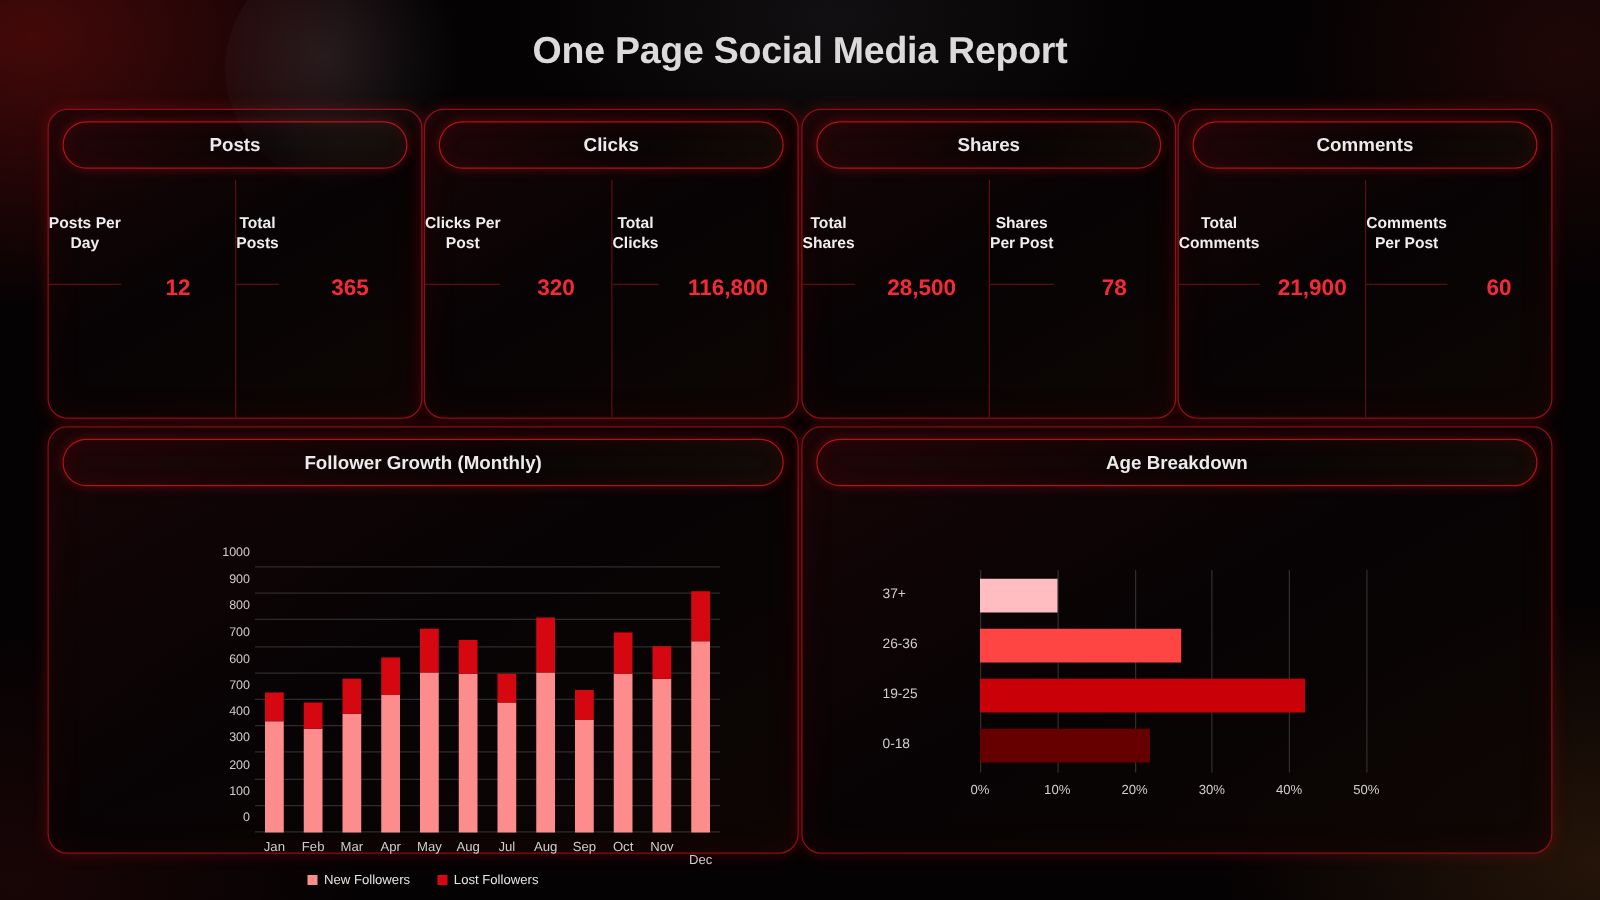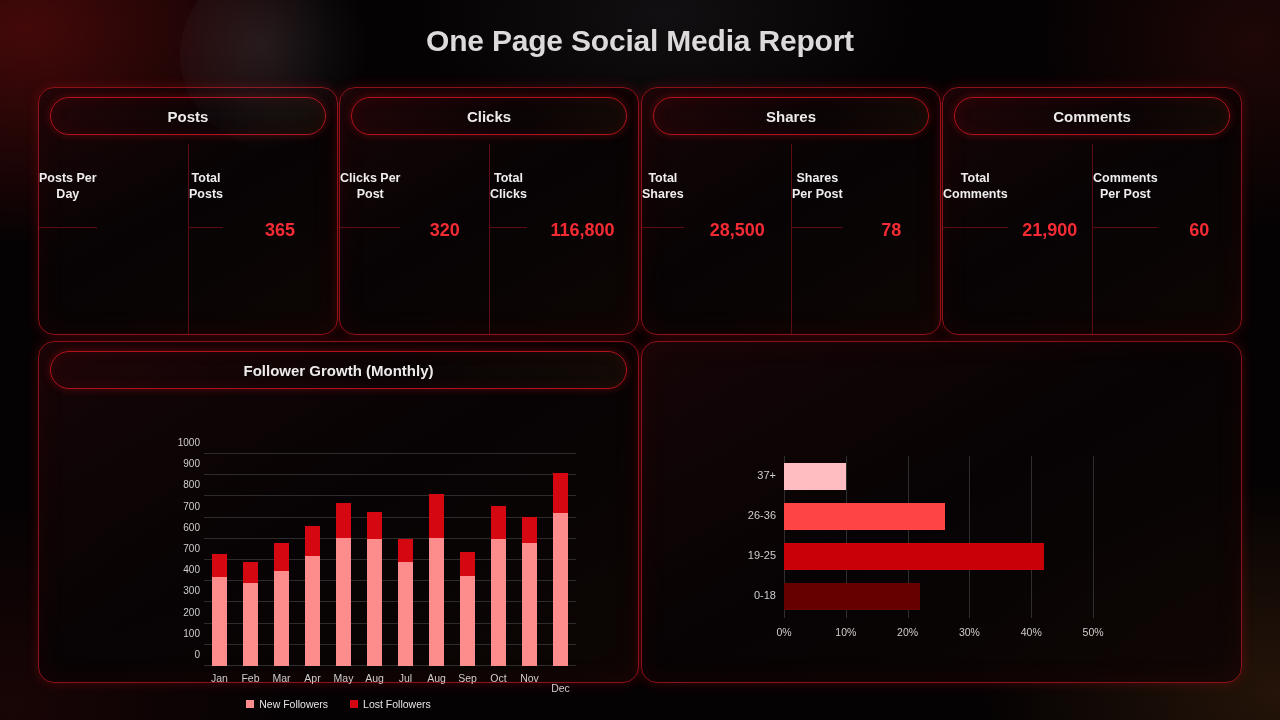--- a/index.html
+++ b/index.html
@@ -96,41 +96,42 @@
     font-size:10.5px; color:#e6e4e4;
   }
   .legend .item{ display:flex; align-items:center; gap:5px; }
   .legend .sw{ width:8px; height:8px; display:inline-block; }
 
   
   #ab-plot{ position:absolute; left:142px; top:58px; width:340px; height:160px; }
   .vgrid{ position:absolute; top:0; width:1px; height:162px; background:#2e2e2e; }
   .hbar{ position:absolute; left:0; height:27px; }
   .ylab{
-    position:absolute; right:348px; width:70px; text-align:right;
+    position:absolute; right:348px; width:70px; text-align:left;
     font-size:11px; color:#cfcdcd;
   }
   .xlab{
     position:absolute; top:170px; width:50px; text-align:center;
     font-size:10.5px; color:#cfcdcd;
   }
 </style>
 </head>
 <body>
 
 <div id="stage">
 
   <div class="page-title">One Page Social Media Report</div>
 
   <div class="panel kpi" style="left:38px; top:87px; width:300px; height:248px;">
     <div class="pill">Posts</div>
     <div class="cols">
       <div class="col">
         <div class="lab">Posts Per
 Day</div>
+        <div class="val">12</div>
       </div>
       <div class="col">
         <div class="lab">Total
 Posts</div>
         <div class="val">365</div>
       </div>
     </div>
   </div>
 
   <div class="panel kpi" style="left:339px; top:87px; width:300px; height:248px;">
@@ -275,20 +276,21 @@
         </div>
         <div class="item">
           <span class="sw" style="background:#d50812"></span>
           <span>Lost Followers</span>
         </div>
       </div>
     </div>
   </div>
 
   <div class="panel" style="left:641px; top:341px; width:601px; height:342px;">
+    <div class="pill">Age Breakdown</div>
     <div class="chart-body">
       <div id="ab-plot">
           <div class="vgrid" style="left: 0px;"></div>
           <div class="xlab" style="left: -25px;">0%</div>
           <div class="vgrid" style="left: 61.8182px;"></div>
           <div class="xlab" style="left: 36.8182px;">10%</div>
           <div class="vgrid" style="left: 123.636px;"></div>
           <div class="xlab" style="left: 98.6364px;">20%</div>
           <div class="vgrid" style="left: 185.455px;"></div>
           <div class="xlab" style="left: 160.455px;">30%</div>

